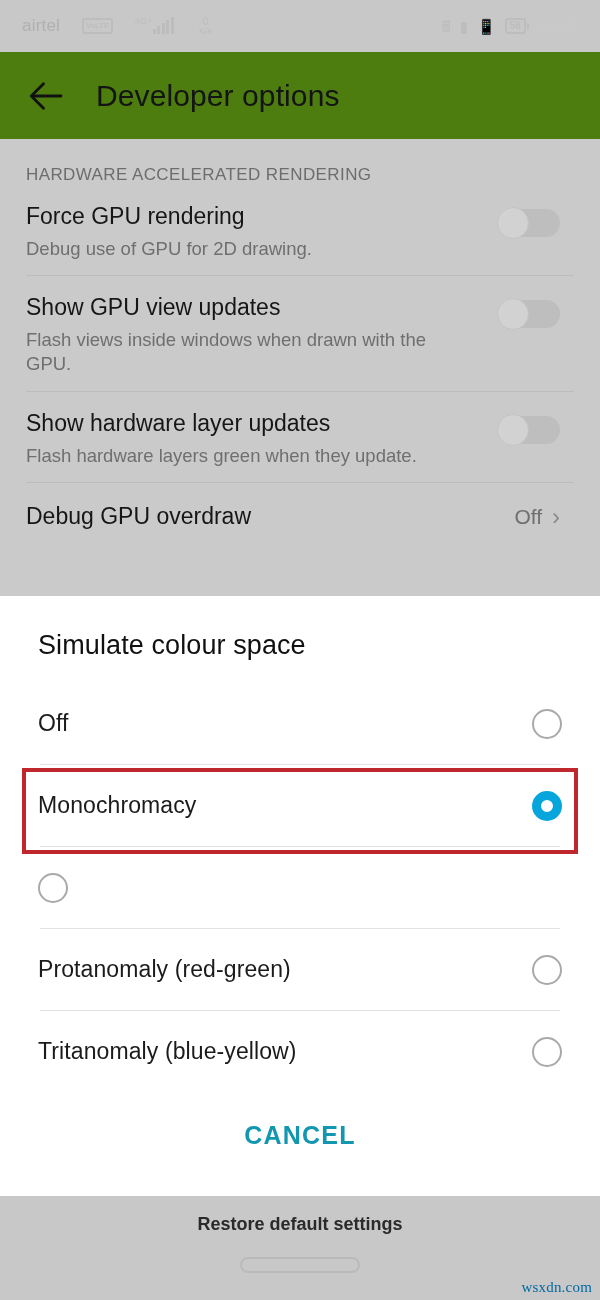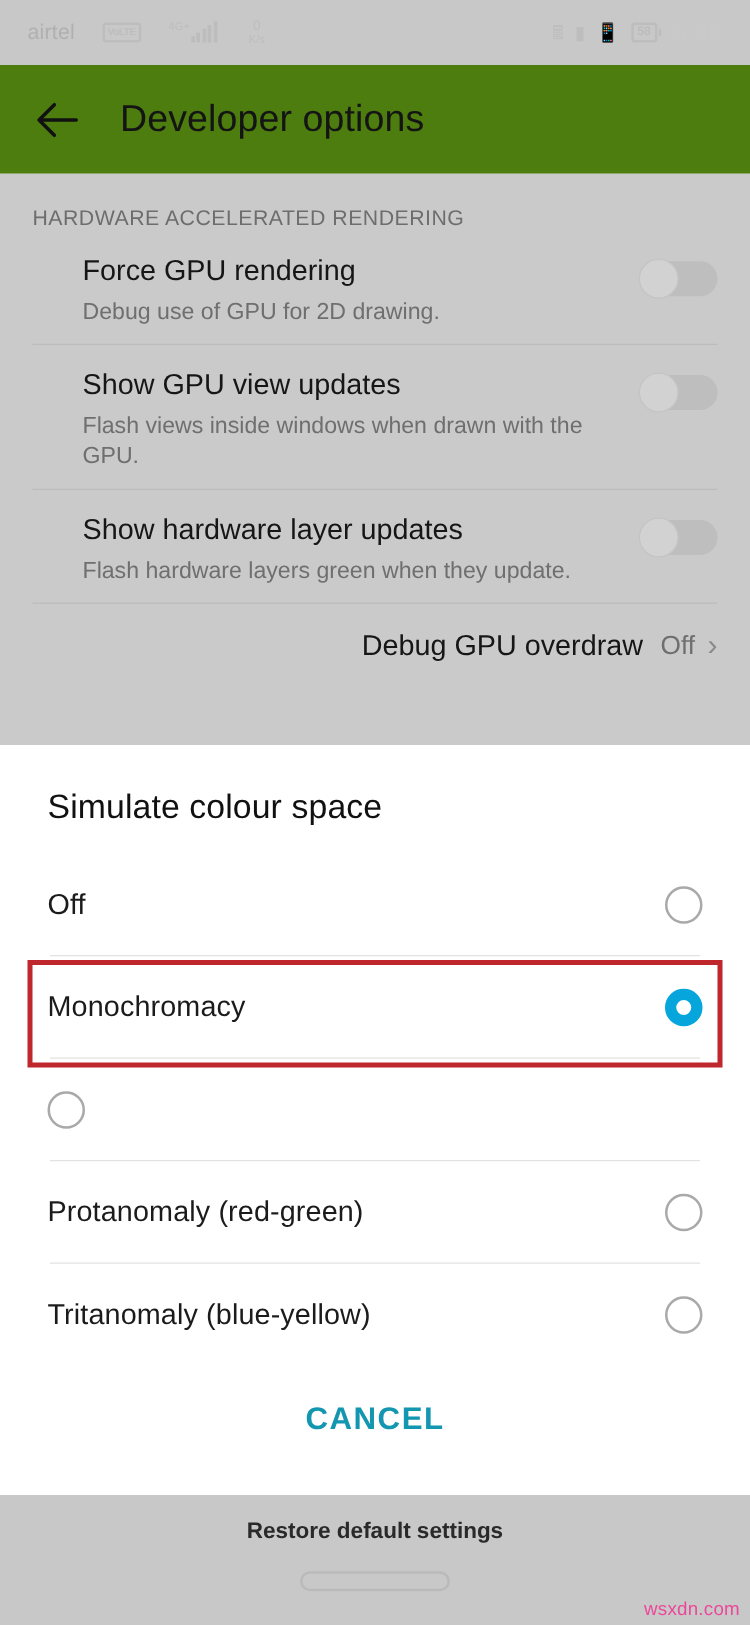--- a/index.html
+++ b/index.html
@@ -156,23 +156,22 @@
   }
   .section-header {
     font-size: 17px;
     color: #6d6d6d;
     padding: 26px 26px 0 26px;
     letter-spacing: .4px;
   }
   .srow {
     display: flex;
     align-items: flex-start;
-    padding: 18px 26px 14px 26px;
+    padding: 18px 40px 14px 26px;
     position: relative;
-    margin-left: 40px;
   }
   .srow .texts { flex: 1; padding-right: 14px; }
   .srow .title {
     font-size: 23px;
     color: #161616;
     line-height: 1.2;
   }
   .srow .summary {
     font-size: 18.5px;
     color: #6f6f6f;
@@ -199,21 +198,20 @@
     top: -2px; left: -1px;
     width: 32px; height: 32px;
     border-radius: 50%;
     background: #d2d2d2;
     border: 1px solid #c4c4c4;
     box-sizing: border-box;
   }
   .srow.value-row {
     align-items: center;
     padding-top: 20px;
-    text-align: right;
   }
   .value-text {
     font-size: 21px;
     color: #6f6f6f;
     margin-right: 10px;
   }
   .chev {
     color: #8a8a8a;
     font-size: 24px;
     line-height: 1;
@@ -313,22 +311,23 @@
     border: 2px solid #bababa;
     border-radius: 9px;
     margin: 22px auto 0 auto;
     box-sizing: border-box;
   }
   .watermark {
     position: absolute;
     right: 8px;
     bottom: 4px;
     font-size: 15px;
-    color: #ec4899;
+    color: #0369a1;
     letter-spacing: .2px;
+    font-family: Liberation Serif, serif;
   }
 </style>
 </head>
 <body>
 
 <div id="screen">
 
   <div class="statusbar">
     <div class="sb-left">
       <span class="carrier">airtel</span>

